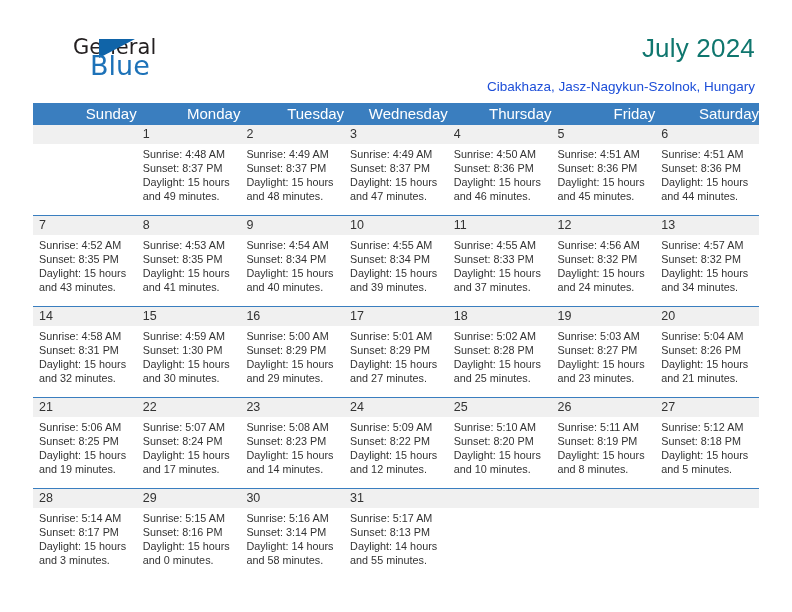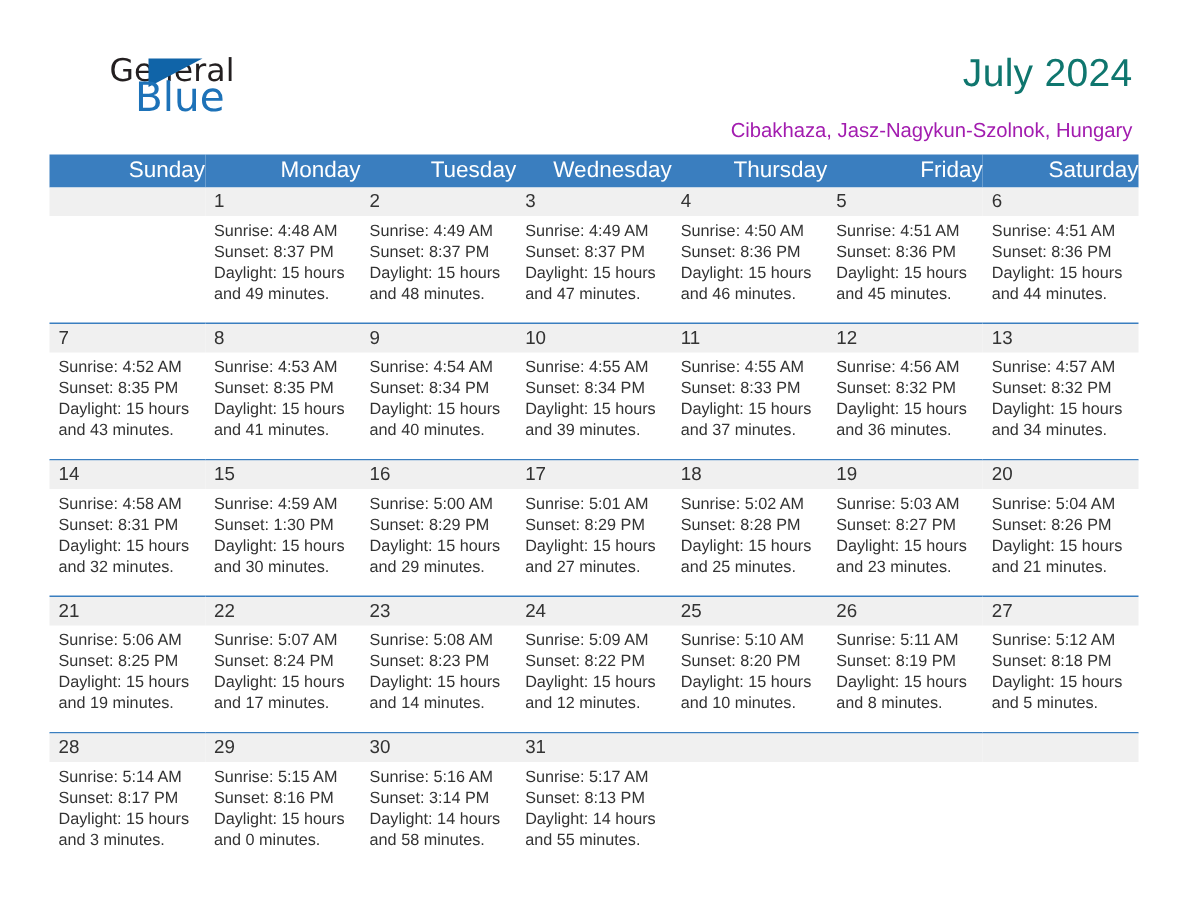--- a/index.html
+++ b/index.html
@@ -70,21 +70,21 @@
     color: #0f766e;
     letter-spacing: 0.2px;
     white-space: nowrap;
     text-align: right;
   }
   .subtitle {
     position: absolute;
     right: 37px;
     top: 79px;
     font-size: 13.5px;
-    color: #a21caf;
+    color: #1d4ed8;
     white-space: nowrap;
     text-align: right;
   }
 
   
   .calendar {
     position: absolute;
     left: 33px;
     top: 103px;
     width: 726px;
@@ -297,21 +297,21 @@
                   <div class="daylight">Daylight: 15 hours and 37 minutes.</div>
                 </div>
               </div>
             </td>
             <td>
               <div class="cell filled">
                 <div class="daynum">12</div>
                 <div class="info">
                   <div>Sunrise: 4:56 AM</div>
                   <div>Sunset: 8:32 PM</div>
-                  <div class="daylight">Daylight: 15 hours and 36 minutes.</div>
+                  <div class="daylight">Daylight: 15 hours and 24 minutes.</div>
                 </div>
               </div>
             </td>
             <td>
               <div class="cell filled">
                 <div class="daynum">13</div>
                 <div class="info">
                   <div>Sunrise: 4:57 AM</div>
                   <div>Sunset: 8:32 PM</div>
                   <div class="daylight">Daylight: 15 hours and 34 minutes.</div>

